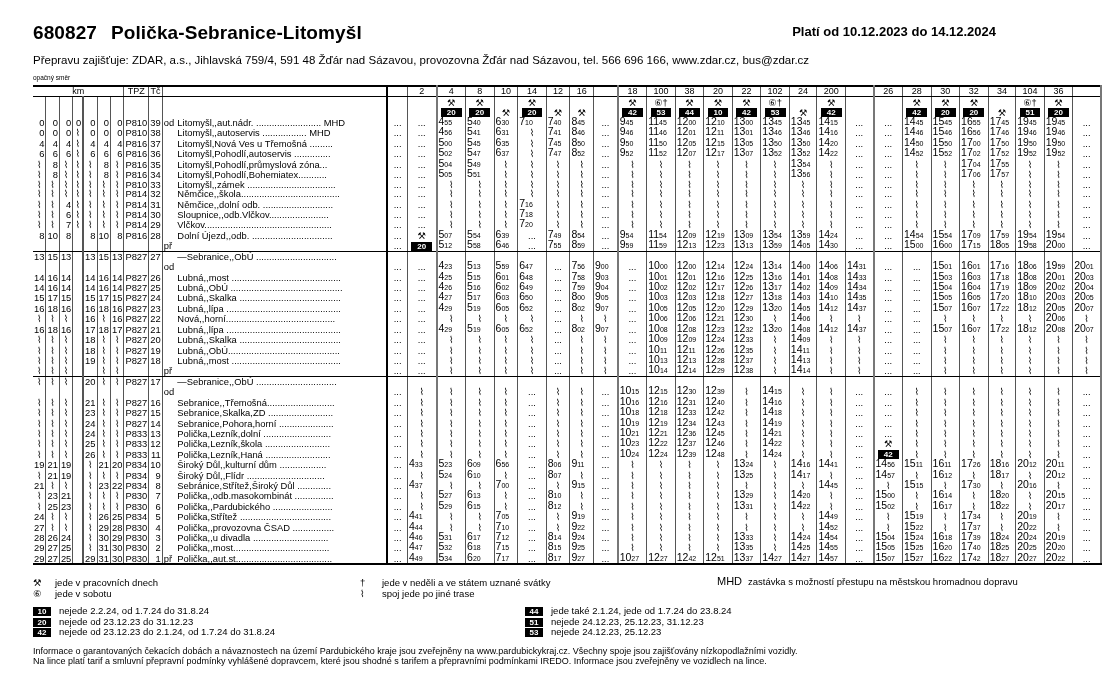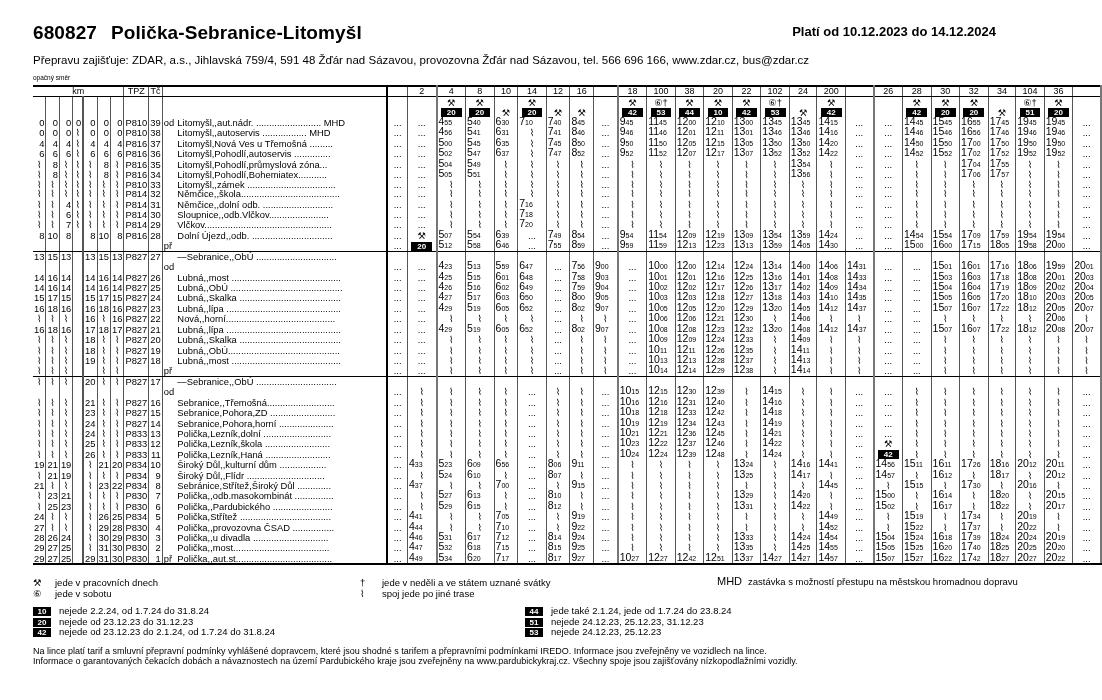--- a/index.html
+++ b/index.html
@@ -1250,21 +1250,21 @@
         <td class="km" style="text-align: center;">⌇</td>
         <td class="km" style="text-align: center;">⌇</td>
         <td class="km" style="text-align: center;">⌇</td>
         <td class="km g"></td>
         <td class="km">23</td>
         <td class="km" style="text-align: center;">⌇</td>
         <td class="km" style="text-align: center;">⌇</td>
         <td class="tpz">P827</td>
         <td class="tc">15</td>
         <td class="od"></td>
-        <td class="st">Sebranice,Pohora,ZD .........................</td>
+        <td class="st">Sebranice,Skalka,ZD .........................</td>
         <td class="tm first dots">...</td>
         <td class="tm w" style="text-align: center;"><span>⌇</span></td>
         <td class="tm" style="text-align: center;"><span>⌇</span></td>
         <td class="tm" style="text-align: center;"><span>⌇</span></td>
         <td class="tm" style="text-align: center;"><span>⌇</span></td>
         <td class="tm dots">...</td>
         <td class="tm" style="text-align: center;"><span>⌇</span></td>
         <td class="tm" style="text-align: center;"><span>⌇</span></td>
         <td class="tm w dots">...</td>
         <td class="tm"><span class="hh">10</span><span class="mm">18</span></td>
@@ -1851,15 +1851,15 @@
   <div><span class="nbl">20</span><span>nejede od 23.12.23 do 31.12.23</span></div>
   <div><span class="nbl">42</span><span>nejede od 23.12.23 do 2.1.24, od 1.7.24 do 31.8.24</span></div>
 </div>
 <div class="legend" style="left:525px;top:606px;">
   <div><span class="nbl">44</span><span>jede také 2.1.24, jede od 1.7.24 do 23.8.24</span></div>
   <div><span class="nbl">51</span><span>nejede 24.12.23, 25.12.23, 31.12.23</span></div>
   <div><span class="nbl">53</span><span>nejede 24.12.23, 25.12.23</span></div>
 </div>
 
 <div class="notes">
+  <div>Informace o garantovaných čekacích dobách a návaznostech na území Pardubického kraje jsou zveřejněny na www.pardubickykraj.cz. Všechny spoje jsou zajišťovány nízkopodlažními vozidly.</div>
   <div>Na lince platí tarif a smluvní přepravní podmínky vyhlášené dopravcem, které jsou shodné s tarifem a přepravními podmínkami IREDO. Informace jsou zveřejněny ve vozidlech na lince.</div>
-  <div>Informace o garantovaných čekacích dobách a návaznostech na území Pardubického kraje jsou zveřejněny na www.pardubickykraj.cz. Všechny spoje jsou zajišťovány nízkopodlažními vozidly.</div>
 </div>
 
 </body></html>

